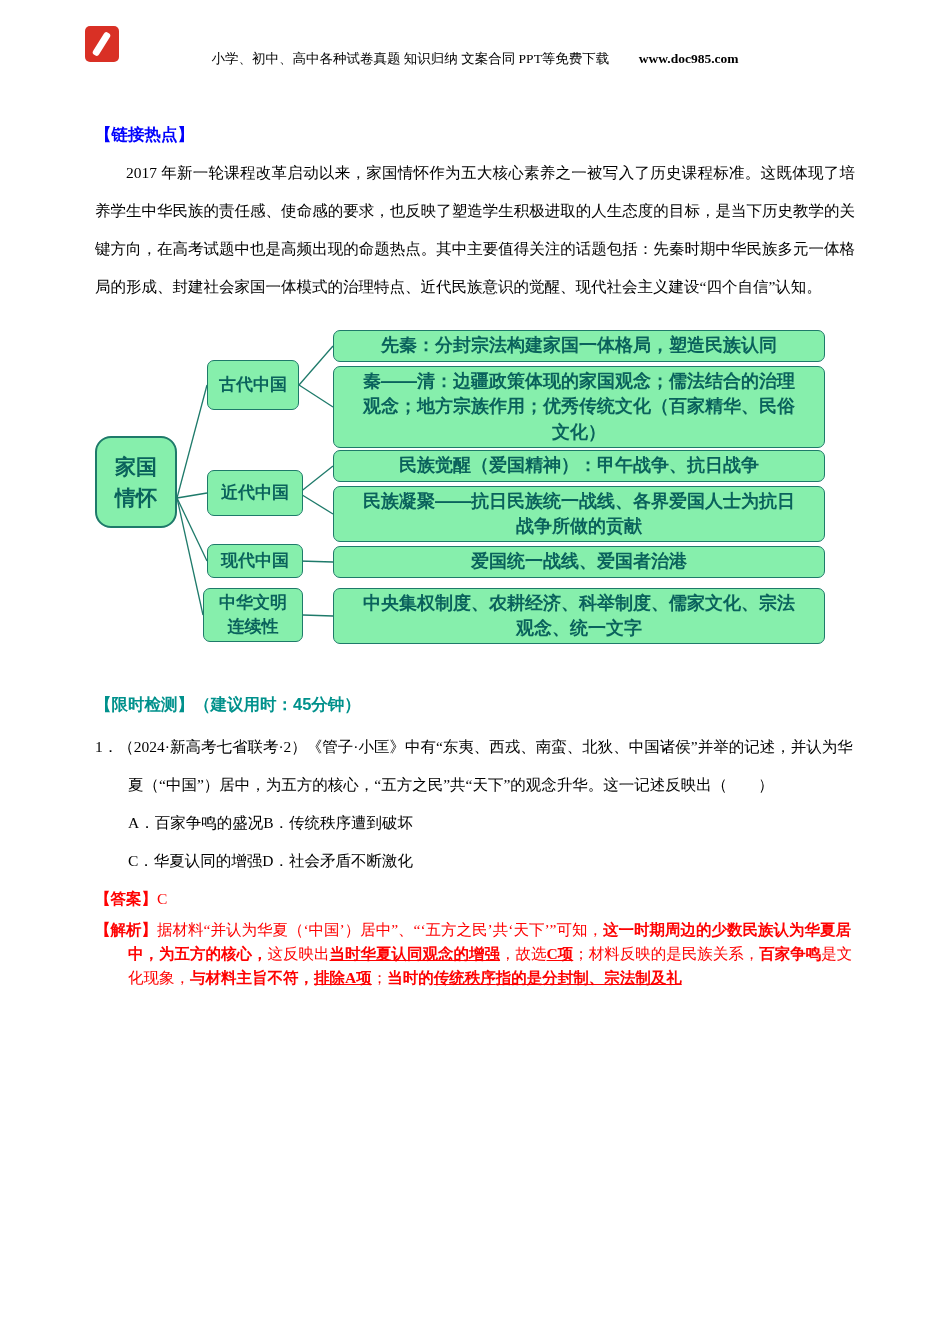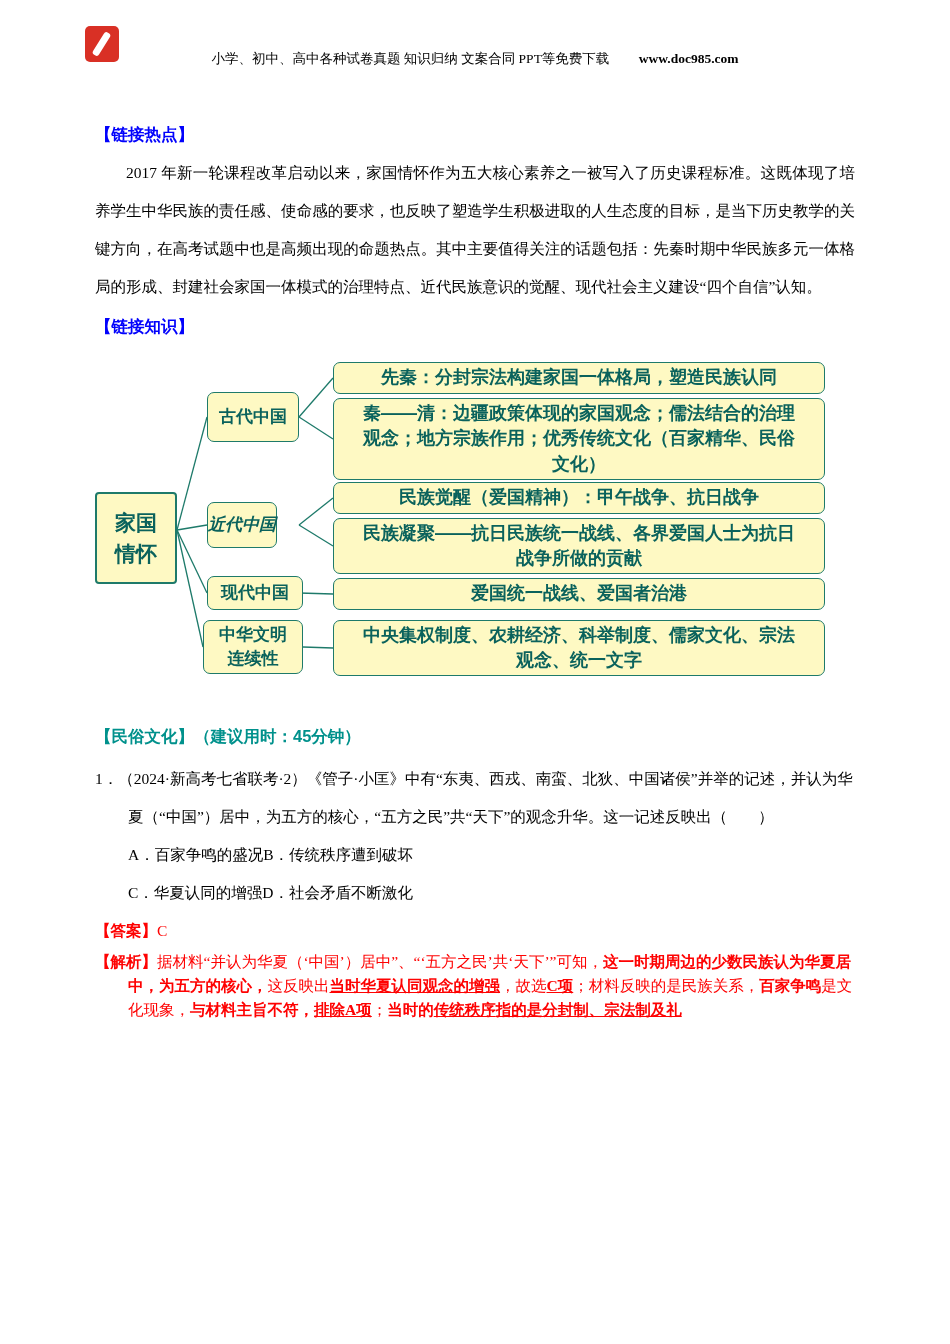--- a/index.html
+++ b/index.html
@@ -21,26 +21,26 @@
   .sec-blue2{color:#0202FC;margin-top:10px;}
   .sec-teal{color:#00918C;margin-top:28px;}
 
   
   .body-para{font-size:15.5px;line-height:38px;text-align:justify;text-indent:2em;margin:8px 0 0 0;}
 
   
   .diagram{position:relative;height:342px;margin-top:18px;}
   .connectors{position:absolute;left:0;top:0;width:740px;height:342px;}
   .connectors line{stroke:#1E7A6A;stroke-width:1.3;}
-  .dbox{position:absolute;border:1.6px solid #1E7A6A;border-radius:7px;background:#fef9c3;color:#0A625C;
+  .dbox{position:absolute;border:1.6px solid #1E7A6A;border-radius:7px;background:#86efac;color:#0A625C;
         font-family:"Liberation Sans",sans-serif;font-weight:bold;display:flex;align-items:center;justify-content:center;
         text-align:center;box-sizing:border-box;line-height:1.4;}
-  .root{left:0;top:136px;width:82px;height:92px;border-width:2.5px;border-radius:4px;font-size:21px;padding:20px 14px;line-height:1.5;}
+  .root{left:0;top:112px;width:82px;height:92px;border-width:2.5px;border-radius:16px;font-size:21px;padding:20px 14px;line-height:1.5;}
   .n-anc{left:112px;top:36px;width:92px;height:50px;font-size:17px;}
-  .n-mod{left:112px;top:146px;width:70px;height:46px;font-size:17px;font-style:italic;}
+  .n-mod{left:112px;top:146px;width:96px;height:46px;font-size:17px;}
   .n-con{left:112px;top:220px;width:96px;height:34px;font-size:17px;}
   .n-civ{left:108px;top:264px;width:100px;height:54px;font-size:17px;padding:2px 13px;}
   .leaf{left:238px;width:492px;font-size:18px;padding:1px 24px;}
   .l1{top:6px;height:32px;}
   .l2{top:42px;height:82px;}
   .l3{top:126px;height:32px;}
   .l4{top:162px;height:56px;}
   .l5{top:222px;height:32px;}
   .l6{top:264px;height:56px;}
 
@@ -66,21 +66,20 @@
     <div class="logo"></div>
     <span>小学、初中、高中各种试卷真题 知识归纳 文案合同 PPT等免费下载</span>
     <span class="url">www.doc985.com</span>
   </div>
 
 
   <div class="sec-label sec-blue">【链接热点】</div>
 
   <p class="body-para">2017 年新一轮课程改革启动以来，家国情怀作为五大核心素养之一被写入了历史课程标准。这既体现了培养学生中华民族的责任感、使命感的要求，也反映了塑造学生积极进取的人生态度的目标，是当下历史教学的关键方向，在高考试题中也是高频出现的命题热点。其中主要值得关注的话题包括：先秦时期中华民族多元一体格局的形成、封建社会家国一体模式的治理特点、近代民族意识的觉醒、现代社会主义建设“四个自信”认知。</p>
 
-  <div class="sec-label sec-blue2">【链接知识】</div>
 
   <div class="diagram">
     <svg class="connectors" viewBox="0 0 740 342">
       <line x1="82" y1="174" x2="112" y2="61"></line>
       <line x1="82" y1="174" x2="112" y2="169"></line>
       <line x1="82" y1="174" x2="112" y2="237"></line>
       <line x1="82" y1="174" x2="108" y2="291"></line>
       <line x1="204" y1="61" x2="238" y2="22"></line>
       <line x1="204" y1="61" x2="238" y2="83"></line>
       <line x1="204" y1="169" x2="238" y2="142"></line>
@@ -95,21 +94,21 @@
     <div class="dbox n-civ">中华文明连续性</div>
     <div class="dbox leaf l1">先秦：分封宗法构建家国一体格局，塑造民族认同</div>
     <div class="dbox leaf l2">秦——清：边疆政策体现的家国观念；儒法结合的治理观念；地方宗族作用；优秀传统文化（百家精华、民俗文化）</div>
     <div class="dbox leaf l3">民族觉醒（爱国精神）：甲午战争、抗日战争</div>
     <div class="dbox leaf l4">民族凝聚——抗日民族统一战线、各界爱国人士为抗日战争所做的贡献</div>
     <div class="dbox leaf l6">中央集权制度、农耕经济、科举制度、儒家文化、宗法观念、统一文字</div>
     <div class="dbox leaf l5">爱国统一战线、爱国者治港</div>
   </div>
 
   <div class="sec-label sec-teal">
-    <span>【民俗文化】</span><span>（建议用时：45分钟）</span>
+    <span>【限时检测】</span><span>（建议用时：45分钟）</span>
   </div>
 
   <div class="q-area">
     <div class="hang">
       <span class="qnum">1．</span><span>（2024·新高考七省联考·2）《管子·小匡》中有“东夷、西戎、南蛮、北狄、中国诸侯”并举的记述，并认为华夏（“中国”）居中，为五方的核心，“五方之民”共“天下”的观念升华。这一记述反映出（　　）</span>
     </div>
     <div class="indent">
       <div class="opt-row">
         <span>A．百家争鸣的盛况</span><span>B．传统秩序遭到破坏</span>
       </div>

